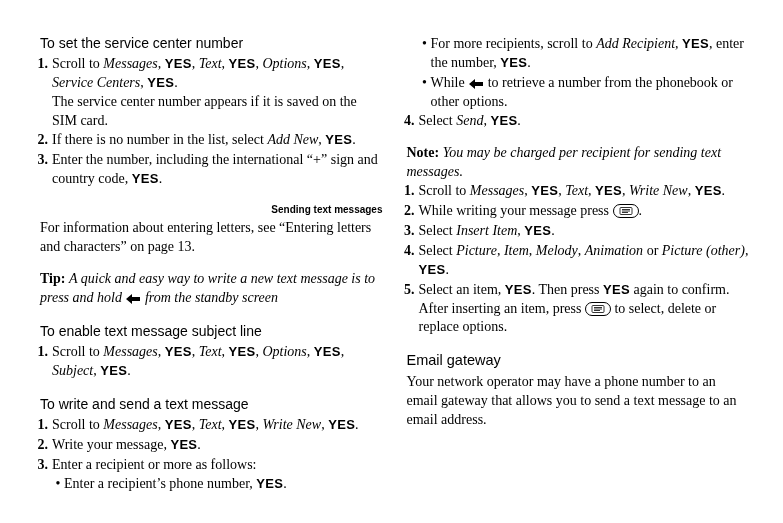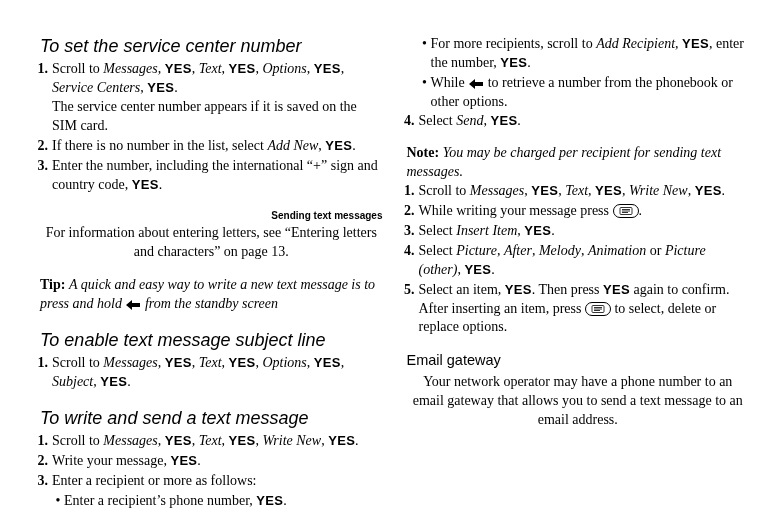--- a/index.html
+++ b/index.html
@@ -15,22 +15,21 @@
   .columns {
     display: flex;
     gap: 18px;
   }
   .col {
     flex: 1;
     min-width: 0;
   }
   .heading-it {
     font-family: Arial, Helvetica, sans-serif;
-    font-style: italic;
-    font-size: 18px;
+    font-size: 14px;
     margin: 0 0 2px 6px;
   }
   .heading-bold {
     font-family: Arial, Helvetica, sans-serif;
     font-weight: bold;
     font-size: 10px;
     margin: 14px 0 2px 16px;
     text-align: right;
   }
   .heading-plain {
@@ -53,21 +52,20 @@
     flex: none;
     font-weight: bold;
     text-align: right;
     margin-right: 4px;
   }
   ol.numlist > li > .content {
     flex: 1;
   }
   .para {
     margin: 0 0 0 6px;
-    text-align: center;
   }
   .sub-bullet {
     display: flex;
     margin-top: 1px;
   }
   .sub-bullet .dot {
     width: 12px;
     flex: none;
     text-align: center;
   }
@@ -226,21 +224,21 @@
       </li>
       <li>
         <span class="num">3.</span>
         <span class="content">
           <span>Select </span><span class="italic">Insert Item</span><span>, </span><span class="yes">YES</span><span>.</span>
         </span>
       </li>
       <li>
         <span class="num">4.</span>
         <span class="content">
-          <span>Select </span><span class="italic">Picture</span><span>, </span><span class="italic">After</span><span>, </span><span class="italic">Melody</span><span>, </span><span class="italic">Animation</span><span> or </span><span class="italic">Picture (other)</span><span>, </span><span class="yes">YES</span><span>.</span>
+          <span>Select </span><span class="italic">Picture</span><span>, </span><span class="italic">Item</span><span>, </span><span class="italic">Melody</span><span>, </span><span class="italic">Animation</span><span> or </span><span class="italic">Picture (other)</span><span>, </span><span class="yes">YES</span><span>.</span>
         </span>
       </li>
       <li>
         <span class="num">5.</span>
         <span class="content">
           <span>Select an item, </span><span class="yes">YES</span><span>. Then press </span><span class="yes">YES</span><span> again to confirm. After inserting an item, press </span><svg class="icon" width="26" height="14" viewBox="0 0 26 14">
               <rect x="0.5" y="0.5" width="25" height="13" rx="6.5" fill="none" stroke="#000"></rect>
               <rect x="7" y="3.5" width="12" height="7" rx="1" fill="none" stroke="#000" stroke-width="0.8"></rect>
               <line x1="9" y1="5.5" x2="17" y2="5.5" stroke="#000" stroke-width="0.8"></line>
               <line x1="9" y1="7" x2="17" y2="7" stroke="#000" stroke-width="0.8"></line>

